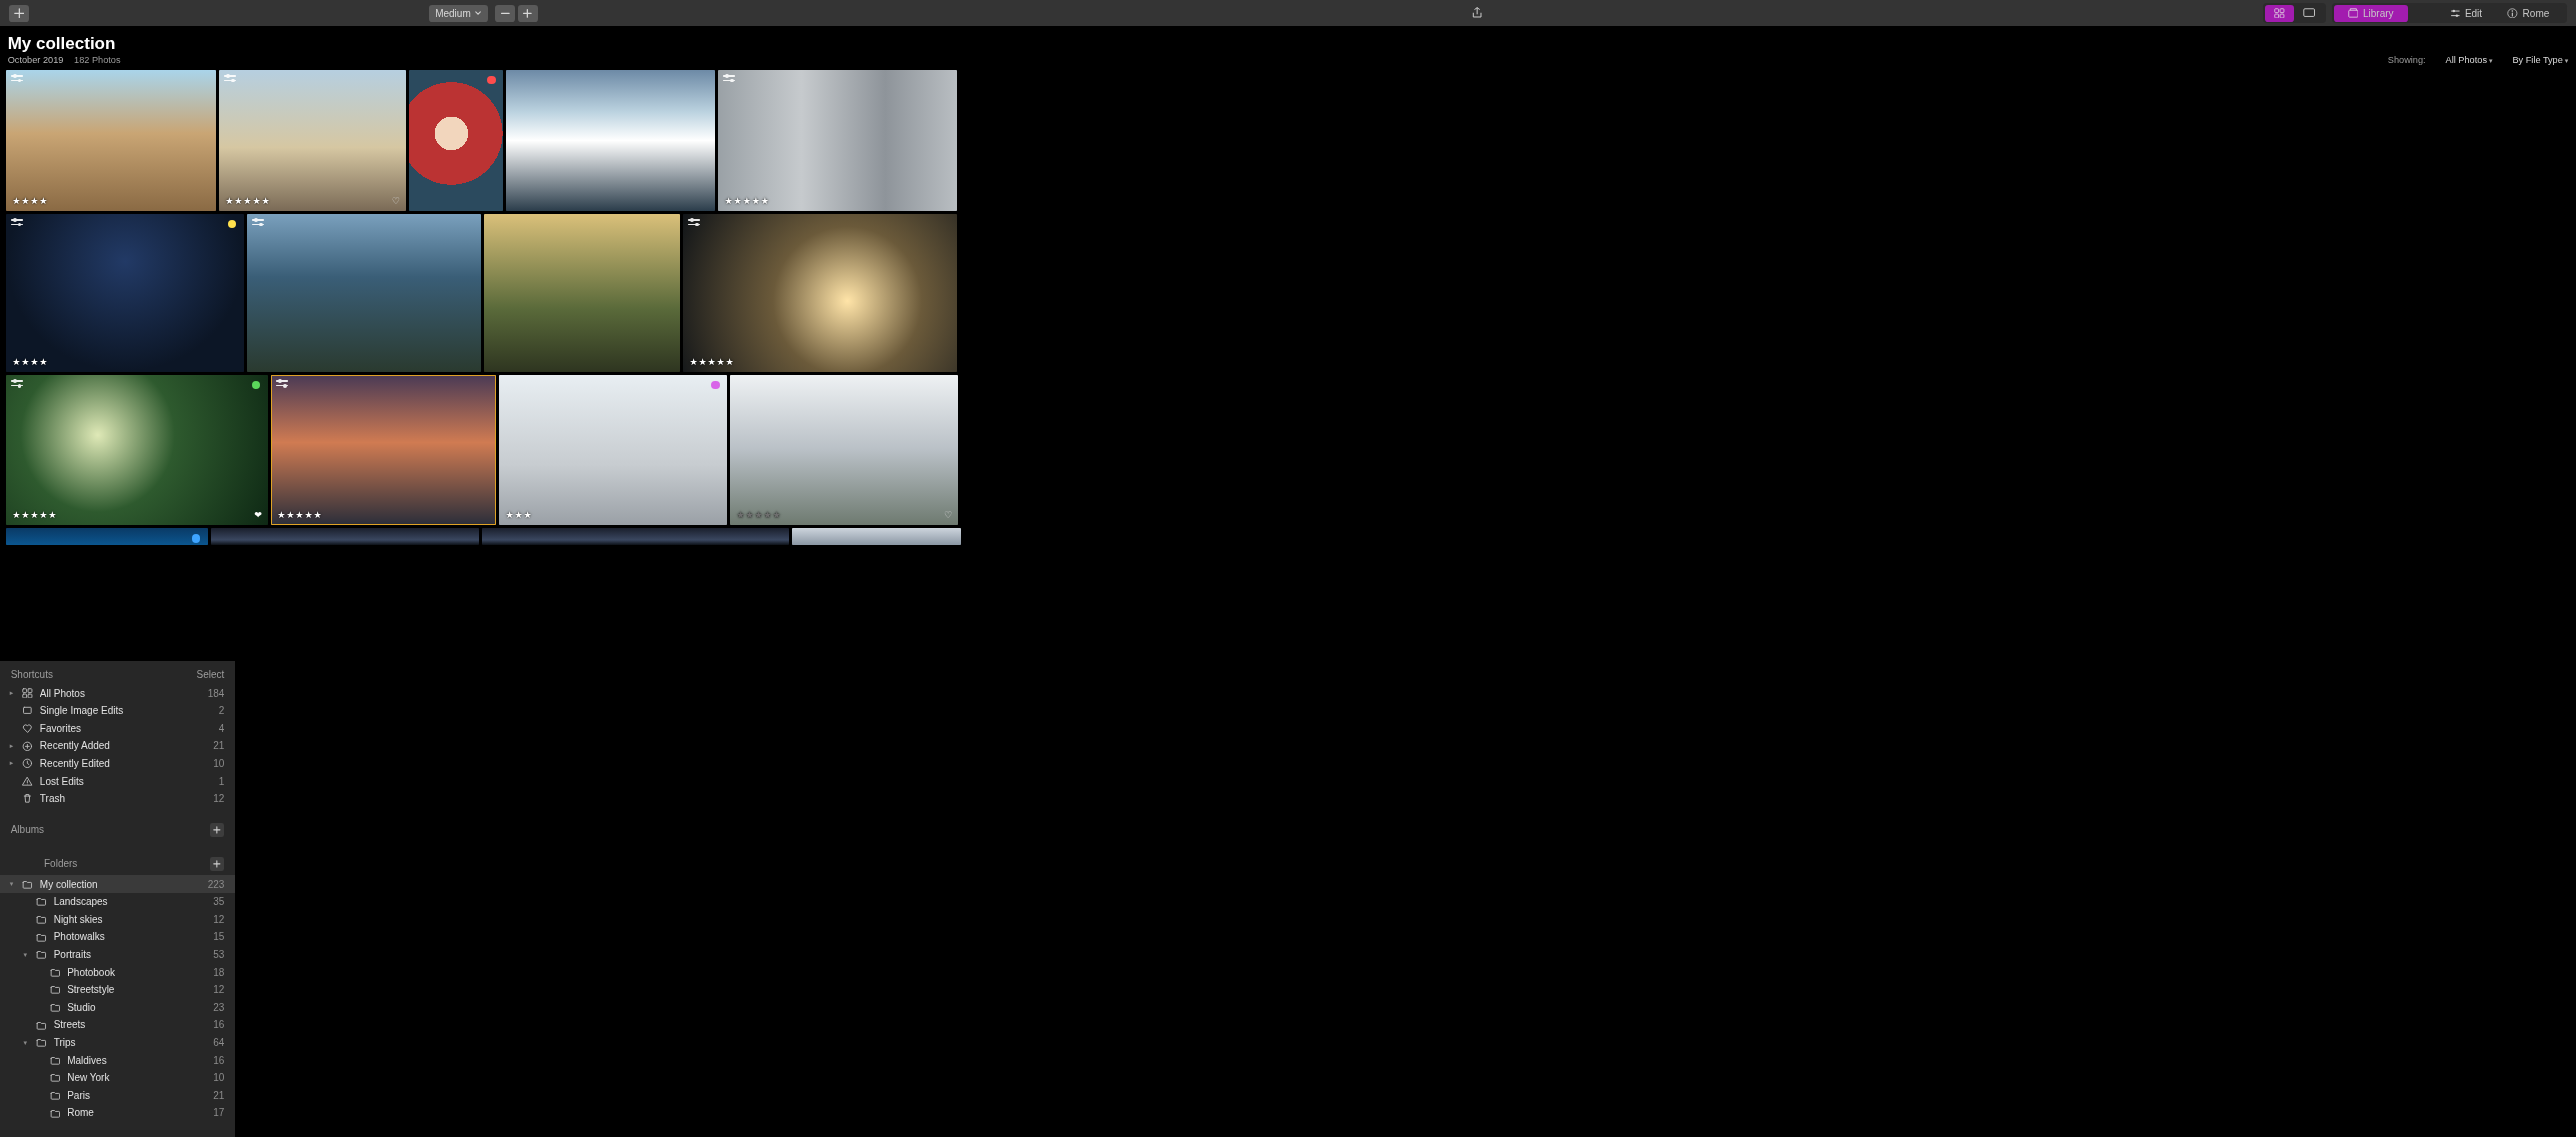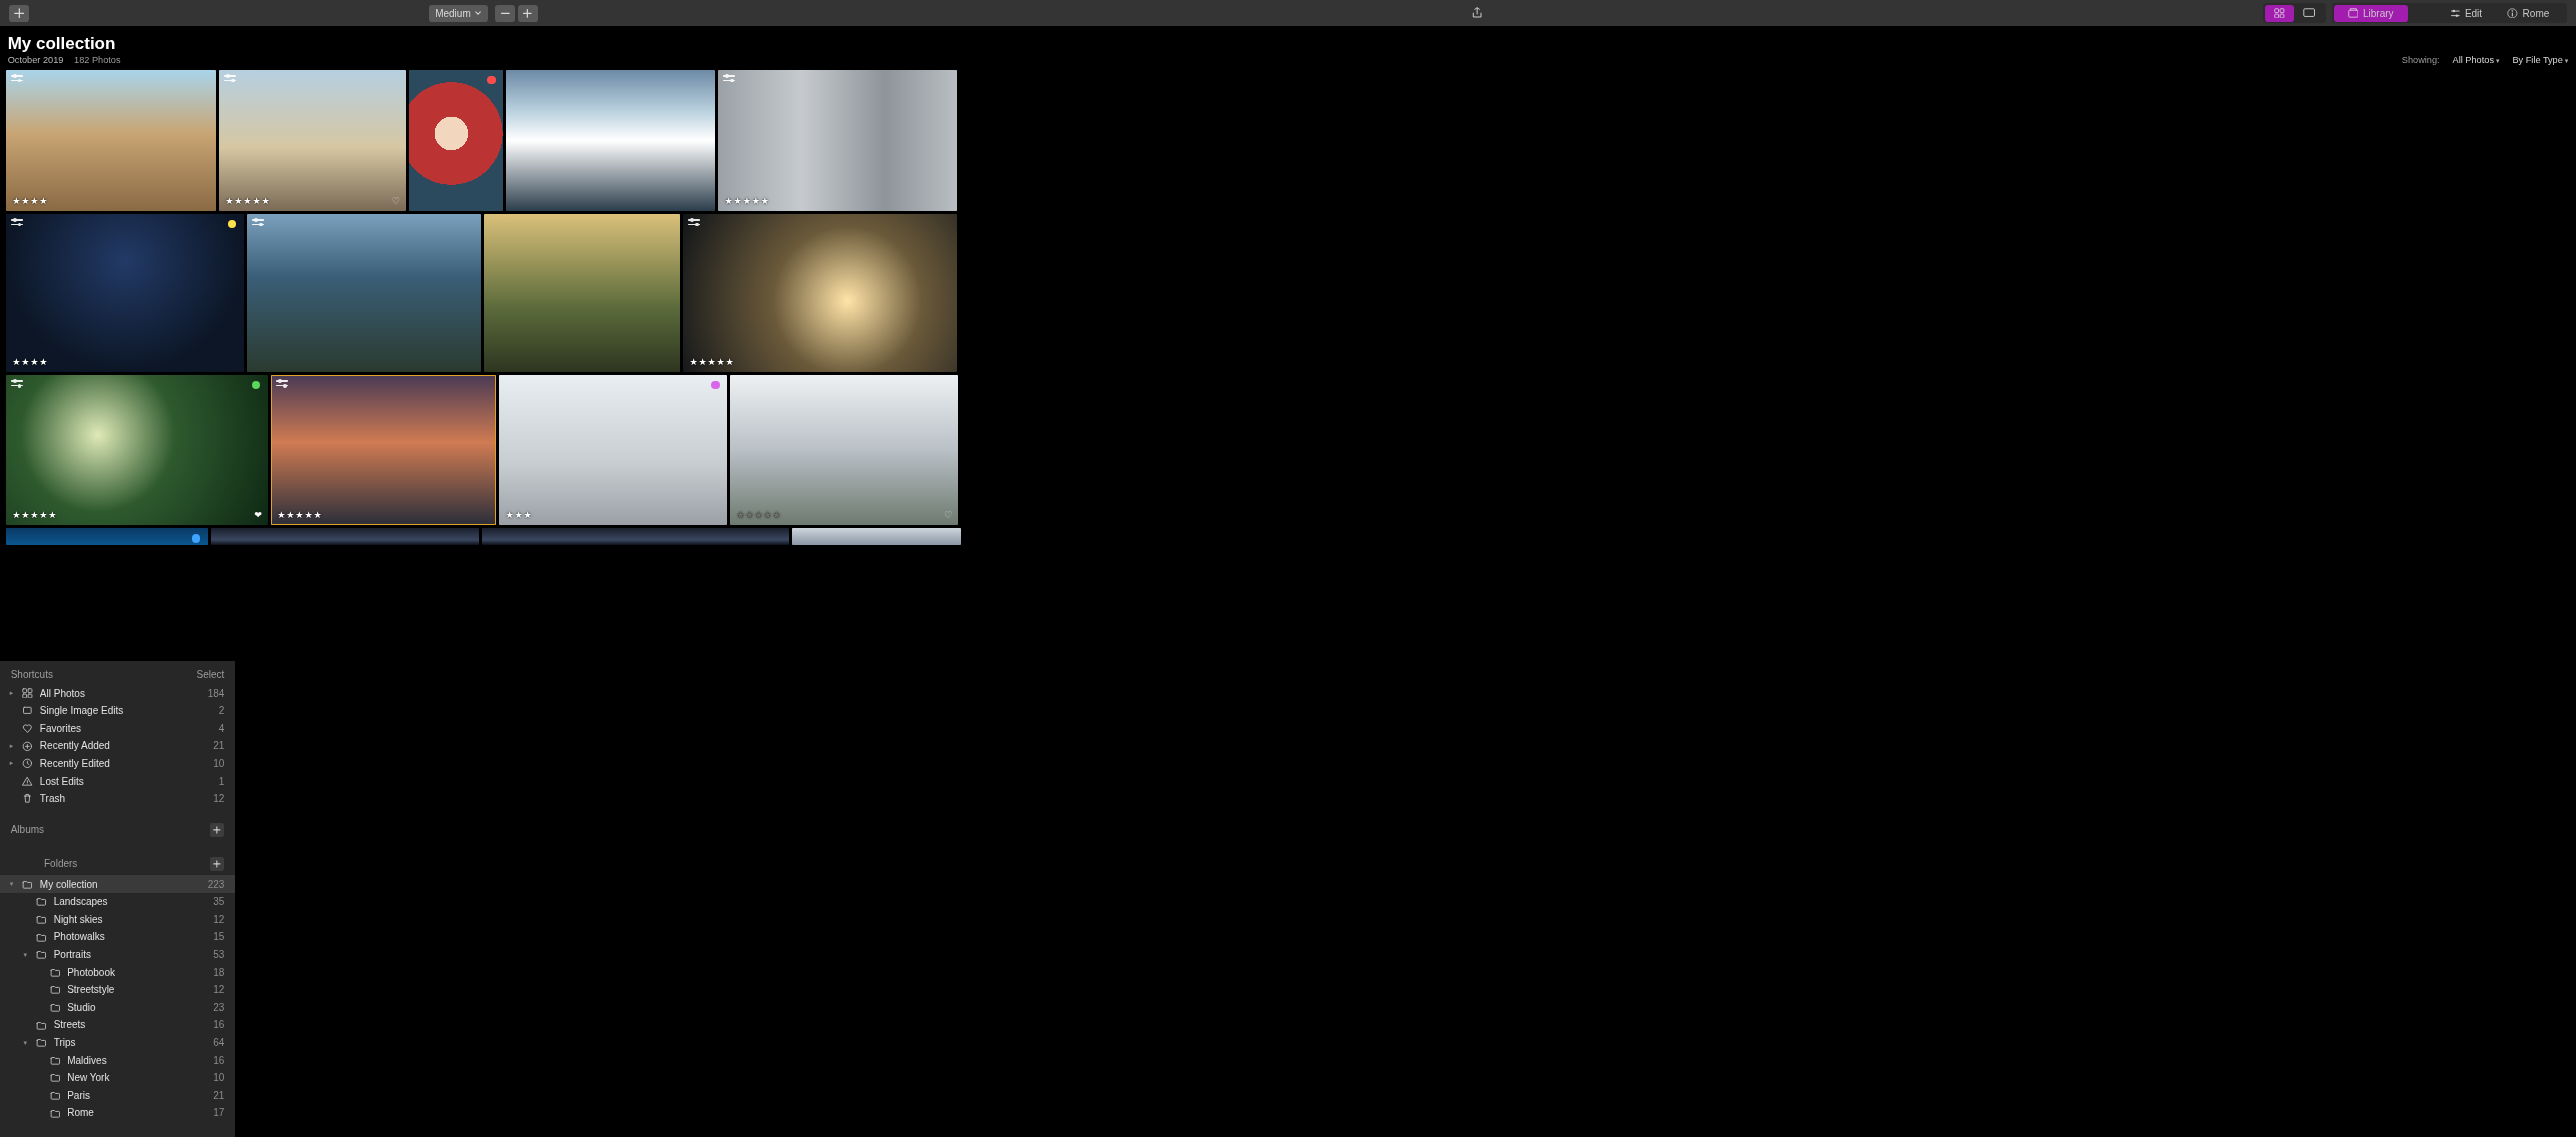--- a/index.html
+++ b/index.html
@@ -54,21 +54,21 @@
   .toolbar-right { display:flex; align-items:center; gap:10.7px; margin-left:auto; }
 
   
   .app { display:flex; height:calc(100% - 26px);flex-direction:column; }
   .content { flex:1; background:#000; display:flex; flex-direction:column; min-width:0; }
   .header {
     padding:7.7px 7.7px 4.6px 7.7px;
   }
   .title { font-size:17px; font-weight:600; color:#fff; }
   .subline { display:flex; align-items:center; gap:10.7px; margin-top:1.5px; color:#b9b9b9; font-size:9.2px;}
-  .subline .right { margin-left:auto; display:flex; align-items:center; gap:13px; }
+  .subline .right { margin-left:auto; display:flex; align-items:center; gap:20px; }
   .dd { color:#dcdcdc; cursor:pointer; }
   .dd::after { content:" ▾"; font-size:7px; color:#aaa;}
 
   
   .grid-wrap { flex:1; overflow:auto; padding:0 3.1px 0 6.1px; }
   .row { display:flex; gap:3.1px; margin-bottom:3.1px; }
   .thumb {
     position:relative; overflow:hidden; flex:0 0 auto; border-radius:0.8px;
   }
   .thumb.sel { outline:1.5px solid #e0a326; outline-offset:-1.5px; }

